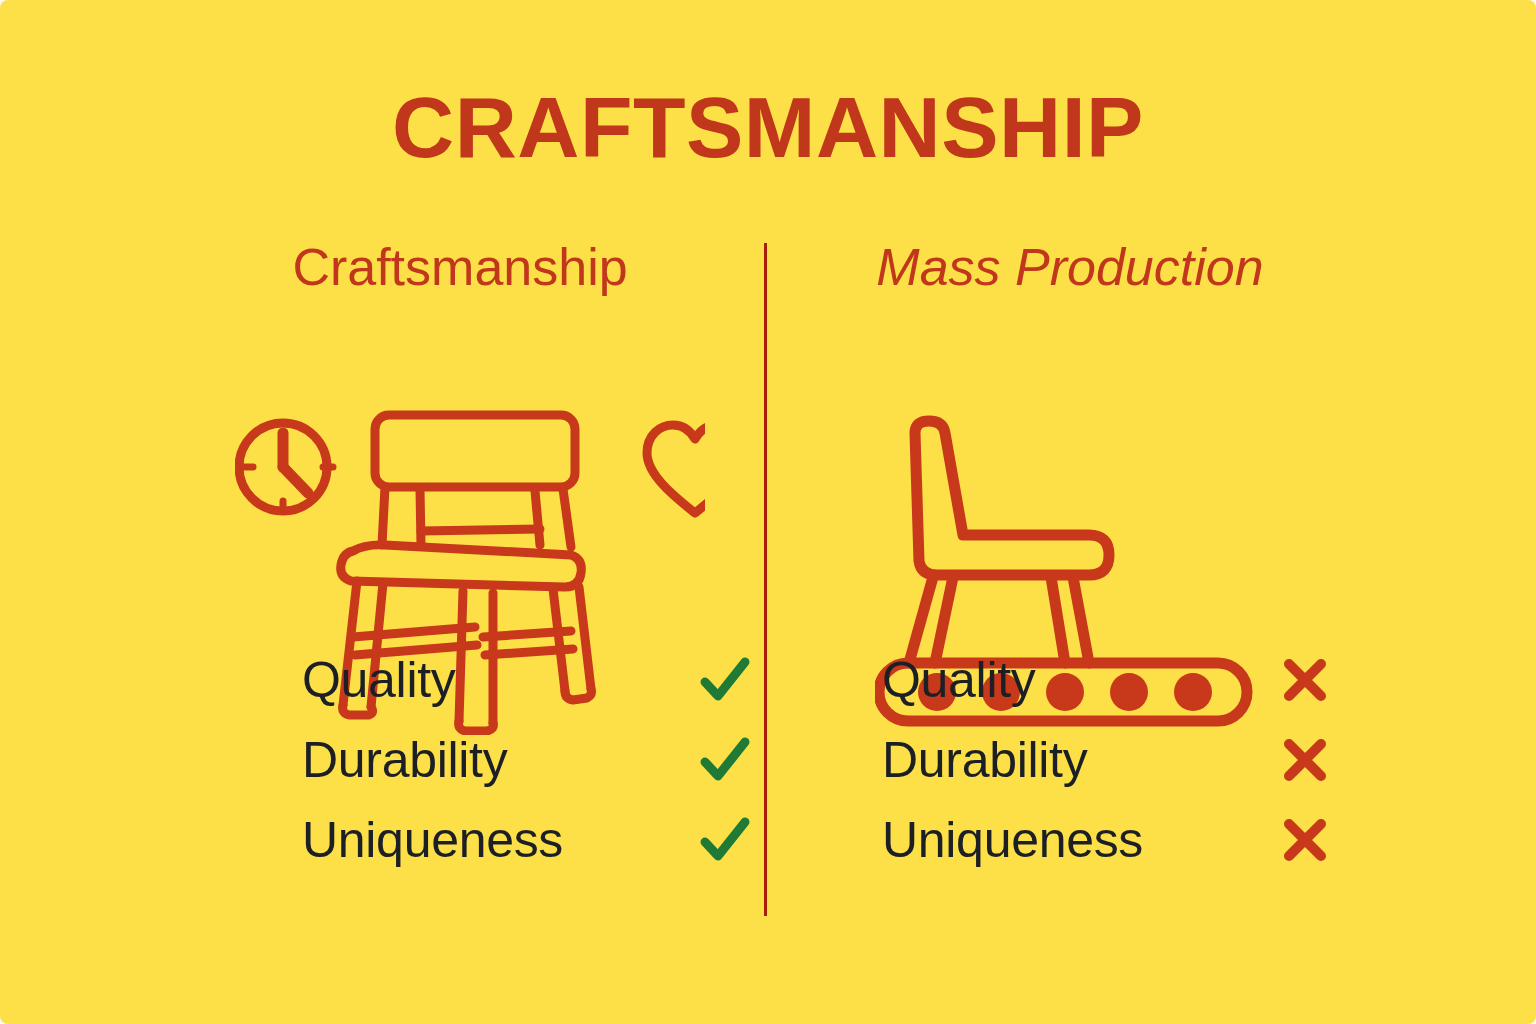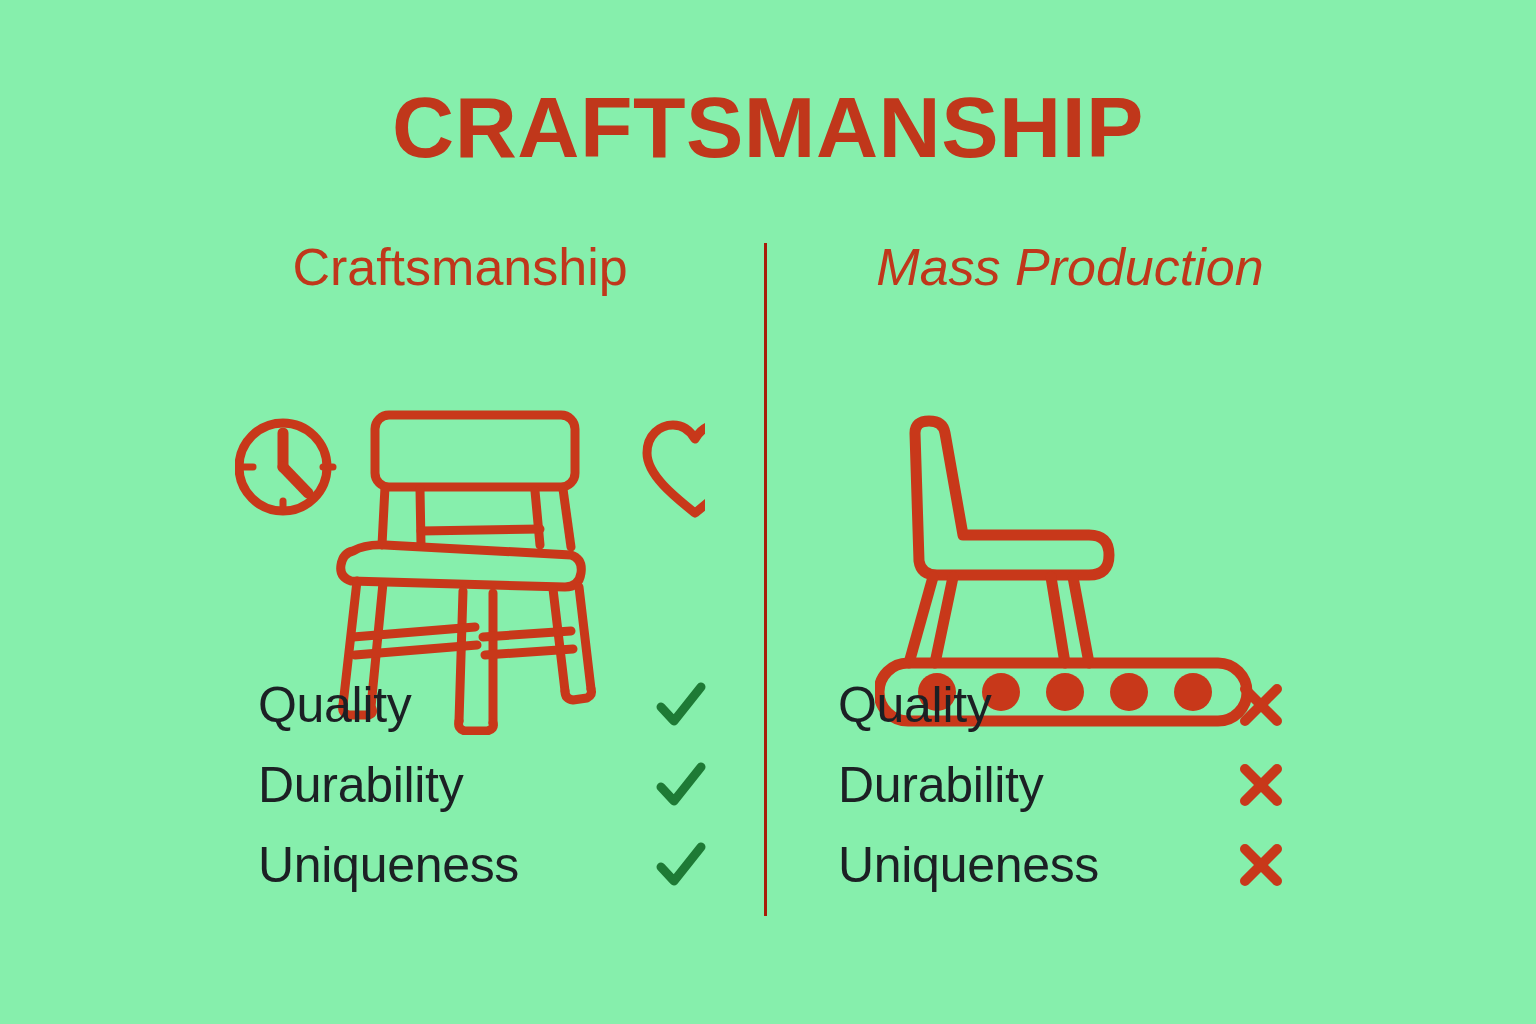--- a/index.html
+++ b/index.html
@@ -10,21 +10,22 @@
     width: 1536px;
     height: 1024px;
     background: #faf8f3;
     font-family: "Liberation Sans", sans-serif;
     overflow: hidden;
   }
   .poster {
     position: relative;
     width: 1536px;
     height: 1024px;
-    background: #86efac;
+    background: #fde047;
+    border-radius: 8px;
   }
 
   
   .title {
     position: absolute;
     top: 82px;
     left: 0;
     width: 1536px;
     text-align: center;
     font-size: 86px;
@@ -77,22 +78,23 @@
   }
   .illus-right-wrap {
     position: absolute;
     left: 85px;
     top: 98px;
   }
 
   
   .attr-list {
     position: absolute;
-    top: 665px;
+    top: 640px;
     width: 470px;
+    margin-left: 44px;
   }
   .attr-list.left  { left: 258px; }
   .attr-list.right { left: 838px; }
 
   .attr-row {
     display: flex;
     align-items: center;
     justify-content: space-between;
     height: 80px;
   }

